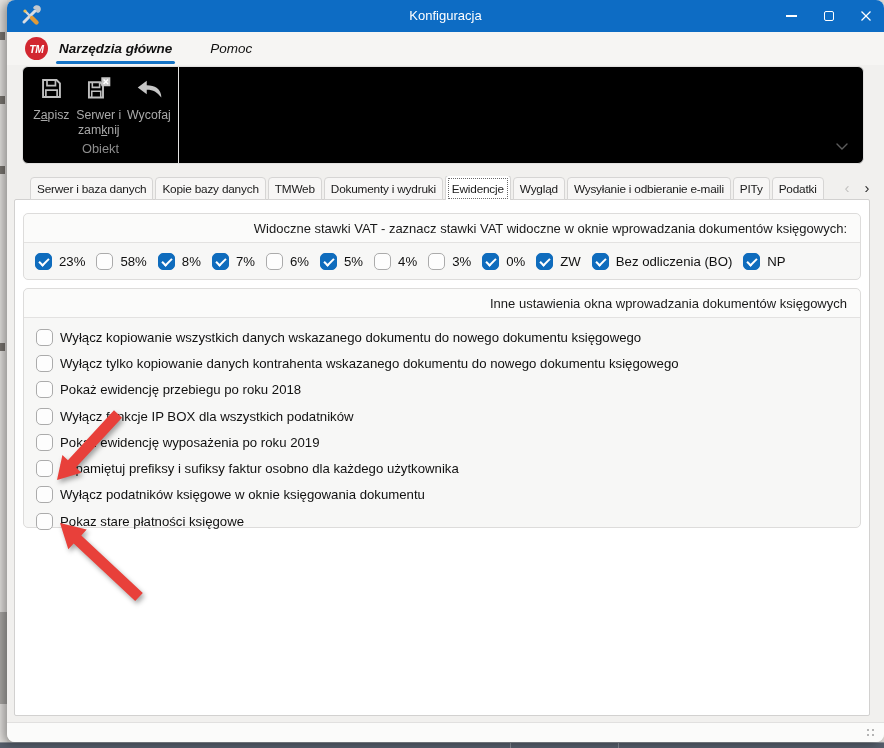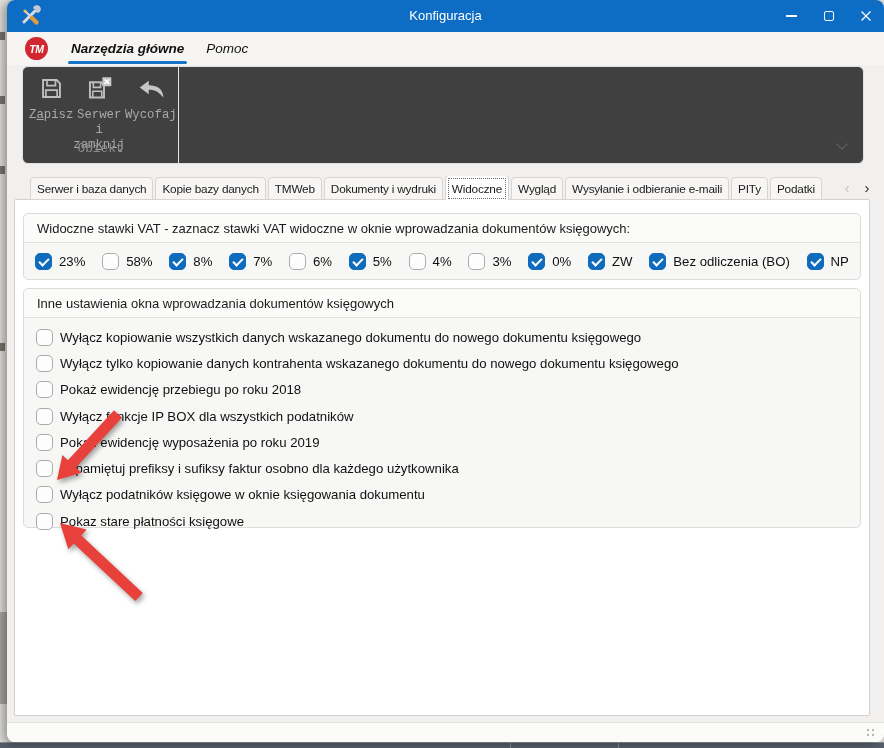--- a/index.html
+++ b/index.html
@@ -29,29 +29,29 @@
   .cap-btn { width:37px; height:32px; display:flex; align-items:center; justify-content:center; cursor:default; }
   .glyph-min { width:11px; height:1.5px; background:#fff; }
   .glyph-max { width:10px; height:10px; border:1.2px solid #fff; border-radius:2px; }
 
   
   .menubar { position:absolute; left:0; top:32px; width:100%; height:33px; background:#f6f5f3;
     display:flex; align-items:center;font-style:italic; }
   .tm-logo { margin-left:18px; width:23px; height:23px; border-radius:50%; background:#d22730;
     color:#fff; font-size:10.5px; font-weight:bold; display:flex; align-items:center; justify-content:center;
     letter-spacing:-.3px; }
-  .menu-tabs { display:flex; height:100%; margin-left:20px; gap:16px; }
+  .menu-tabs { display:flex; height:100%; margin-left:8px; gap:32px; }
   .menu-tab { position:relative; display:flex; align-items:center; font-size:13.5px; color:#111; padding:0 3px; cursor:default; }
   .menu-tab.active { font-weight:600; }
   .menu-tab.active::after { content:""; position:absolute; left:0; right:0; bottom:1px; height:3px;
     background:#1473c5; border-radius:2px; }
 
   
   .ribbon-panel { position:absolute; left:15px; top:66px; width:842px; height:98px;
-    background:#404040; border:1px solid #e2e1e0; border-radius:6px;font-family:Liberation Mono, monospace; }
+    background:#000000; border:1px solid #e2e1e0; border-radius:6px; }
   .ribbon-group { position:absolute; left:0; top:0; width:156px; height:100%; border-right:1px solid #e4e3e2; }
   .ribbon-btns { display:flex; padding:8px 4px 0 6px; }
   .ribbon-btn { width:49px; display:flex; flex-direction:column; align-items:center; color:#a9a9a9;
     font-size:12.3px; line-height:15px; text-align:center; }
   .ribbon-btn.wide { width:55px; }
   .ribbon-btn svg { margin-bottom:6px; }
   .mn { text-decoration:underline; }
   .ribbon-group-label { position:absolute; left:0; right:0; bottom:7px; text-align:center;
     color:#8d8d8d; font-size:12.8px; }
   .ribbon-collapse { position:absolute; right:14px; bottom:12px; }
@@ -72,23 +72,23 @@
 
   
   .tabpage { position:absolute; left:7px; top:199px; width:856px; height:517px;
     background:#fff; border:1px solid #d2d1d0; border-radius:2px; z-index:1; }
 
   .groupbox { position:absolute; left:8px; width:838px; background:#f7f7f6;
     border:1px solid #dddcdb; border-radius:5px; }
   .group-vat { top:13px; height:67px; }
   .group-settings { top:88px; height:240px; }
   .group-header { padding:7px 13px 6px; font-size:13px; color:#1a1a1a;
-    background:#fbfbfa; border-bottom:1px solid #e3e2e1; border-radius:5px 5px 0 0; }
-
-  .vat-row { display:flex; align-items:center; gap:11px; padding:10px 11px; flex-wrap:nowrap;justify-content:space-between; }
+    background:#fbfbfa; border-bottom:1px solid #e3e2e1; border-radius:5px 5px 0 0;text-align:right; }
+
+  .vat-row { display:flex; align-items:center; gap:11px; padding:10px 11px; flex-wrap:nowrap; }
   .cb-item { display:flex; align-items:center; cursor:default; }
   .checkbox { position:relative; width:17px; height:17px; border-radius:5px; flex:0 0 17px;
     background:#fdfdfd; border:1px solid #ababab; }
   .checkbox[data-checked="true"] { background:#0f6cbd; border-color:#0f6cbd; }
   .checkbox[data-checked="true"]::after { content:""; position:absolute; left:3px; top:3.5px;
     width:8px; height:4px; border-left:2px solid #fff; border-bottom:2px solid #fff;
     transform:rotate(-45deg); }
   .cb-label { margin-left:7px; font-size:13.2px; color:#111; white-space:nowrap; }
 
   .settings-body { padding:6px 0 0 12px; }
@@ -192,21 +192,21 @@
     <svg class="ribbon-collapse" width="14" height="9" viewBox="0 0 14 9">
       <polyline points="2,2 7,7 12,2" fill="none" stroke="#5c5c5c" stroke-width="1.4" stroke-linecap="round"></polyline>
     </svg>
   </div>
 
   <div class="tabstrip">
     <div class="tab">Serwer i baza danych</div>
     <div class="tab">Kopie bazy danych</div>
     <div class="tab">TMWeb</div>
     <div class="tab">Dokumenty i wydruki</div>
-    <div class="tab selected">Widoczne</div>
+    <div class="tab selected">Ewidencje</div>
     <div class="tab">Wygląd</div>
     <div class="tab">Wysyłanie i odbieranie e-maili</div>
     <div class="tab">PITy</div>
     <div class="tab">Podatki</div>
   </div>
   <div class="tab-scroll">
     <span class="arr disabled">‹</span>
     <span class="arr enabled">›</span>
   </div>
 

